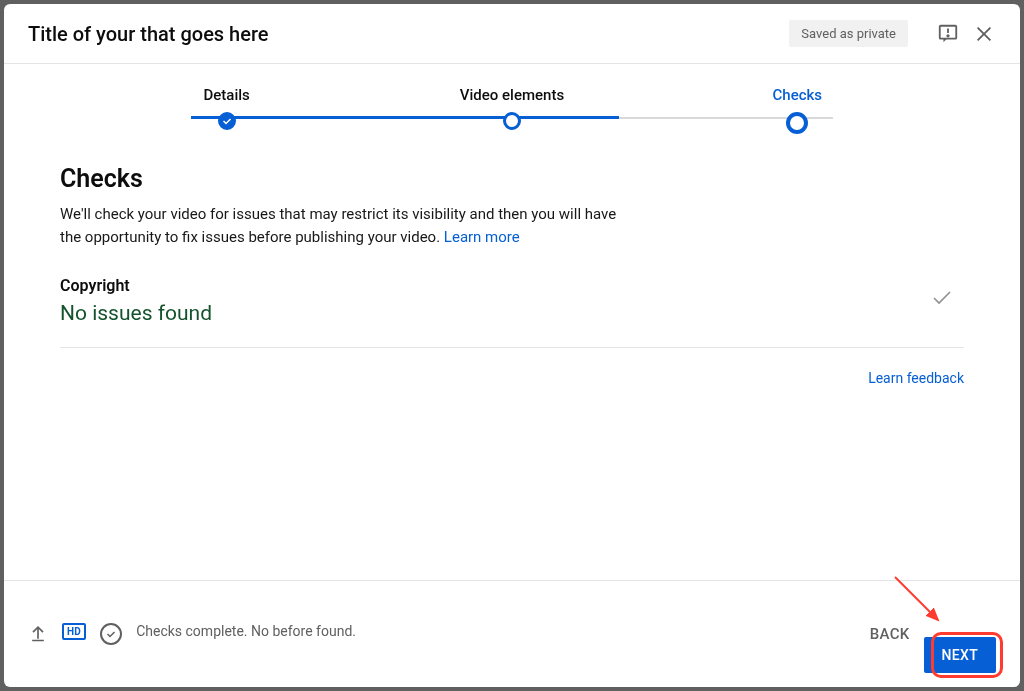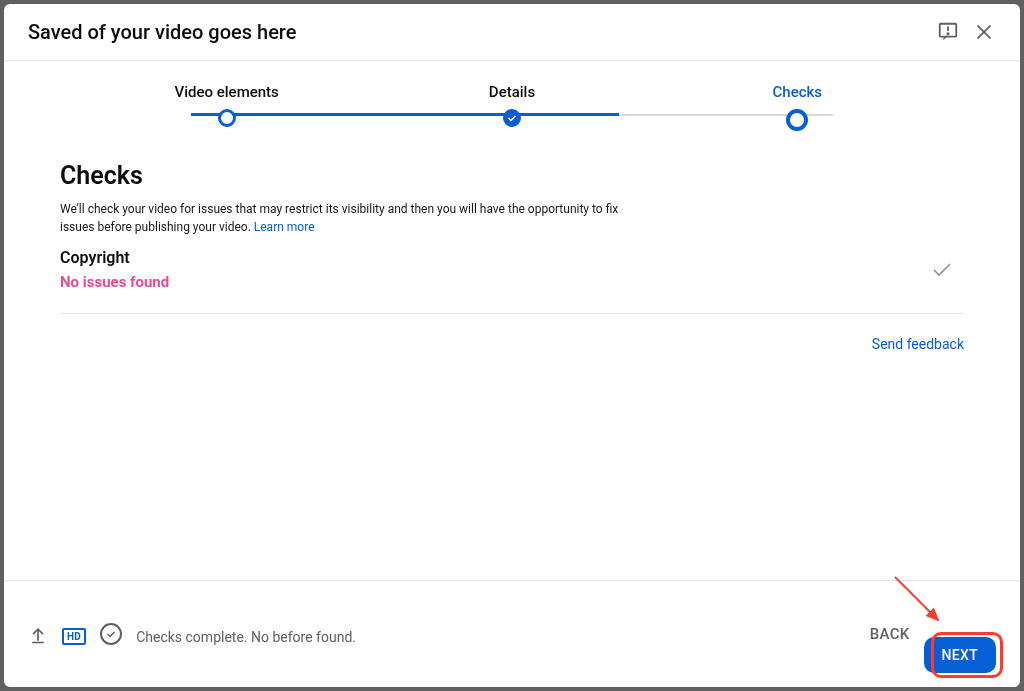--- a/index.html
+++ b/index.html
@@ -97,43 +97,42 @@
       flex: 1;
       overflow: auto;
     }
     .section-title {
       font-size: 25px;
       font-weight: 600;
       color: #0d0d0d;
       margin-bottom: 10px;
     }
     .section-desc {
-      font-size: 12px;
+      font-size: 15px;
       color: #181818;
       line-height: 1.5;
       max-width: 560px;
     }
     .link { color: #065fd4; cursor: pointer; }
     .subsection {
-      margin-top: 12px;
+      margin-top: 28px;
       display: flex;
       align-items: flex-start;
       justify-content: space-between;
     }
     .sub-left { flex: 1; }
     .sub-title {
       font-size: 16px;
       font-weight: 600;
       color: #0d0d0d;
       margin-bottom: 6px;
     }
     .sub-status {
-      font-size: 15px;
-      color: #ec4899;
-      font-weight: bold;
+      font-size: 21px;
+      color: #14532d;
     }
     .sub-check {
       color: #909090;
       margin-top: 10px;
       margin-right: 10px;
     }
     .divider {
       height: 1px;
       background: #e5e5e5;
       margin: 22px 0 18px 0;
@@ -154,21 +153,21 @@
       cursor: pointer;
     }
     .footer {
       border-top: 1px solid #e5e5e5;
       padding: 14px 24px;
       display: flex;
       align-items: center;
     }
     .footer-status {
       display: flex;
-      align-items: flex-end;
+      align-items: flex-start;
       gap: 14px;
       color: #606060;
       font-size: 14px;
     }
     .footer-status .ico {
       color: #606060;
       display: inline-flex;
     }
     .hd-box {
       border: 2px solid #065fd4;
@@ -187,21 +186,21 @@
       padding: 10px 14px;
       cursor: pointer;
       letter-spacing: 0.3px;
     }
     .btn-next {
       background: #065fd4;
       color: #fff;
       font-size: 14px;
       font-weight: 500;
       padding: 10px 18px;
-      border-radius: 10px;
+      border-radius: 2px;
       cursor: pointer;
       letter-spacing: 0.3px;
       position: relative;
       margin-top: 42px;
     }
     .next-highlight {
       position: absolute;
       border: 3px solid #ff3b30;
       border-radius: 10px;
       pointer-events: none;
@@ -218,21 +217,22 @@
       align-items: center;
       justify-content: center;
     }
   </style>
 </head>
 <body>
 
 <div class="dialog">
 
   <div class="dialog-header">
-    <div class="dialog-title">Saved of your video goes here</div>
+    <div class="dialog-title">Title of your that goes here</div>
+    <div class="save-badge">Saved as private</div>
     <span class="hdr-icon">
       <svg width="22" height="22" viewBox="0 0 24 24" fill="none" stroke="currentColor" stroke-width="2">
         <rect x="3" y="3" width="18" height="14" rx="1"></rect>
         <path d="M7 17 L7 21 L11 17" fill="currentColor" stroke="none"></path>
         <line x1="12" y1="6" x2="12" y2="11"></line>
         <circle cx="12" cy="14" r="0.8" fill="currentColor"></circle>
       </svg>
     </span>
     <span class="hdr-icon">
       <svg width="22" height="22" viewBox="0 0 24 24" fill="none" stroke="currentColor" stroke-width="2">
@@ -245,31 +245,31 @@
   <div class="stepper">
     <div class="stepper-lines">
       <div style="width:12.5%"></div>
       <div class="seg" style="background:#065fd4; height:3px;"></div>
       <div class="seg" style="background:#065fd4; height:3px;"></div>
       <div class="seg" style="background:#d9d9d9; height:2px; margin-top:0.5px;"></div>
       <div style="width:12.5%"></div>
     </div>
 
     <div class="step">
-      <div class="step-label">Video elements</div>
-      <div class="step-dot"></div>
-    </div>
-
-    <div class="step">
       <div class="step-label">Details</div>
       <div class="step-dot filled">
         <svg viewBox="0 0 24 24" fill="none" stroke="#fff" stroke-width="3">
             <polyline points="5 12 10 17 19 8"></polyline>
           </svg>
       </div>
+    </div>
+
+    <div class="step">
+      <div class="step-label">Video elements</div>
+      <div class="step-dot"></div>
     </div>
 
     <div class="step">
       <div class="step-label active">Checks</div>
       <div class="step-dot big"></div>
     </div>
 
   </div>
 
   <div class="body">
@@ -287,21 +287,21 @@
         <svg width="24" height="24" viewBox="0 0 24 24" fill="none" stroke="currentColor" stroke-width="1.6">
             <polyline points="4 12 9 17 20 6"></polyline>
           </svg>
       </span>
     </div>
 
     <div class="divider"></div>
 
 
     <div class="feedback-row">
-      <span class="feedback">Send feedback</span>
+      <span class="feedback">Learn feedback</span>
     </div>
   </div>
 
   <div class="footer">
     <div class="footer-status">
       <span class="ico">
         <svg width="20" height="20" viewBox="0 0 24 24" fill="none" stroke="#606060" stroke-width="2">
           <line x1="12" y1="19" x2="12" y2="5"></line>
           <polyline points="6 11 12 5 18 11"></polyline>
           <line x1="5" y1="21" x2="19" y2="21"></line>

